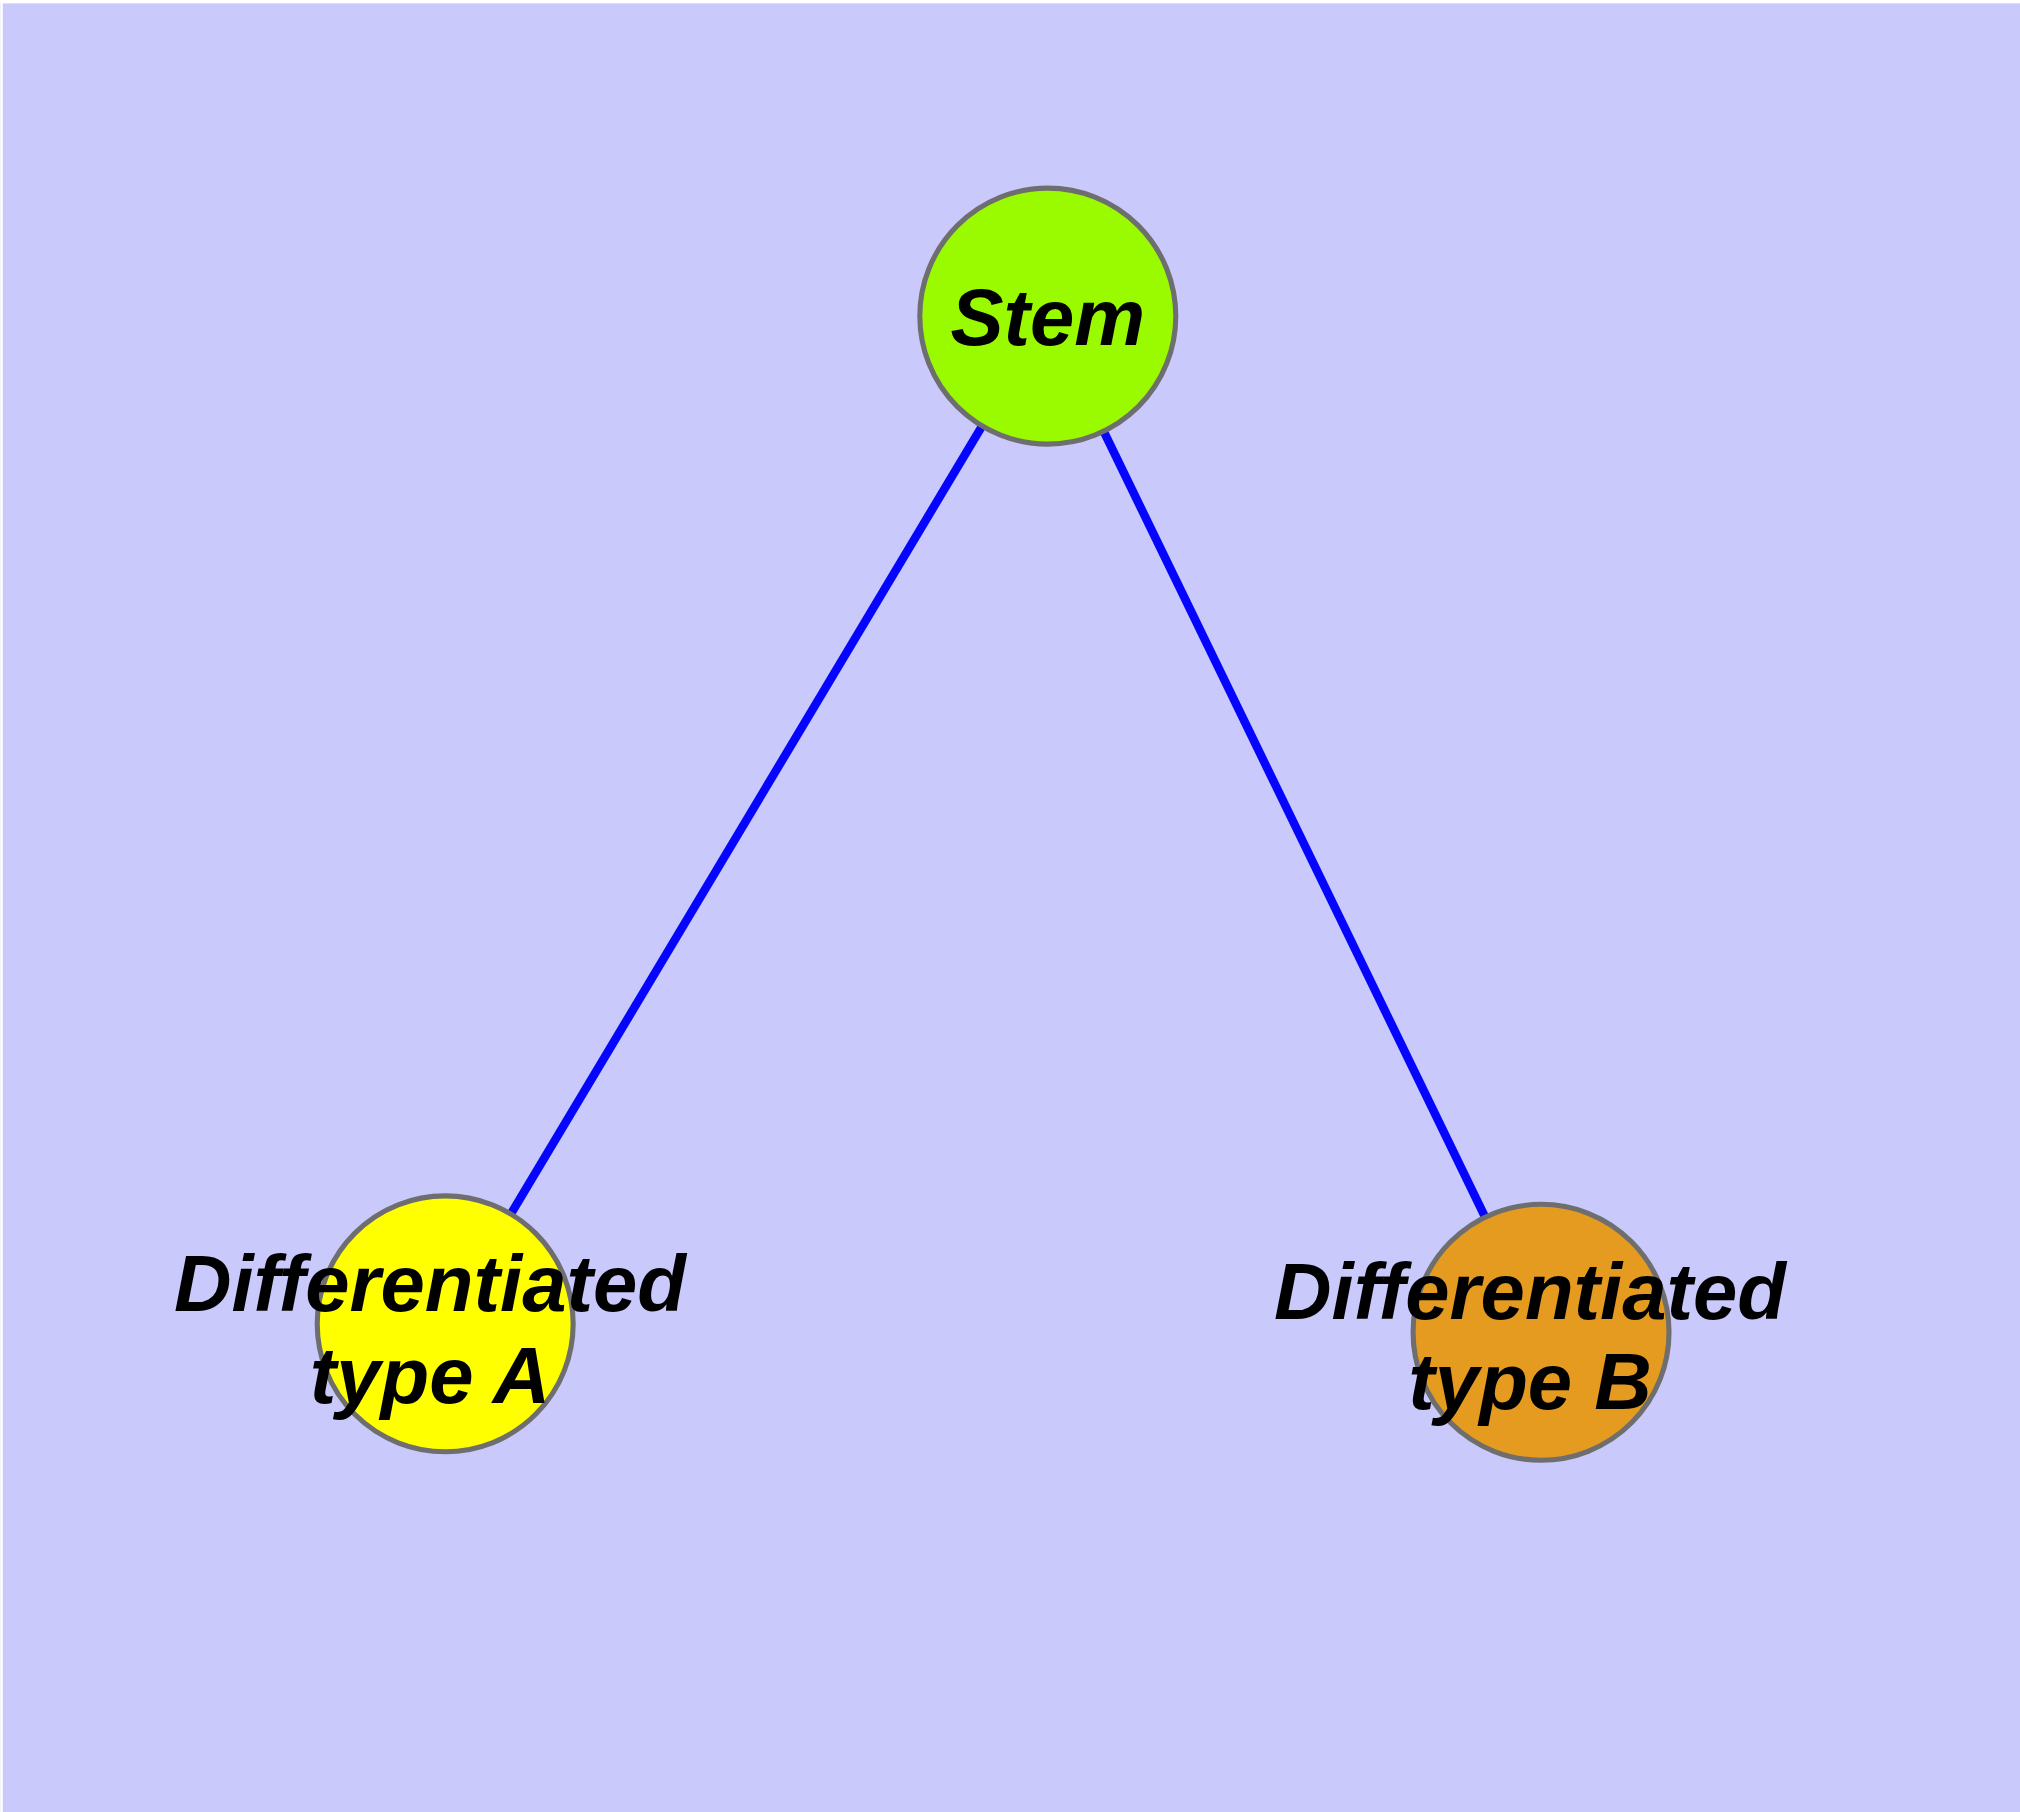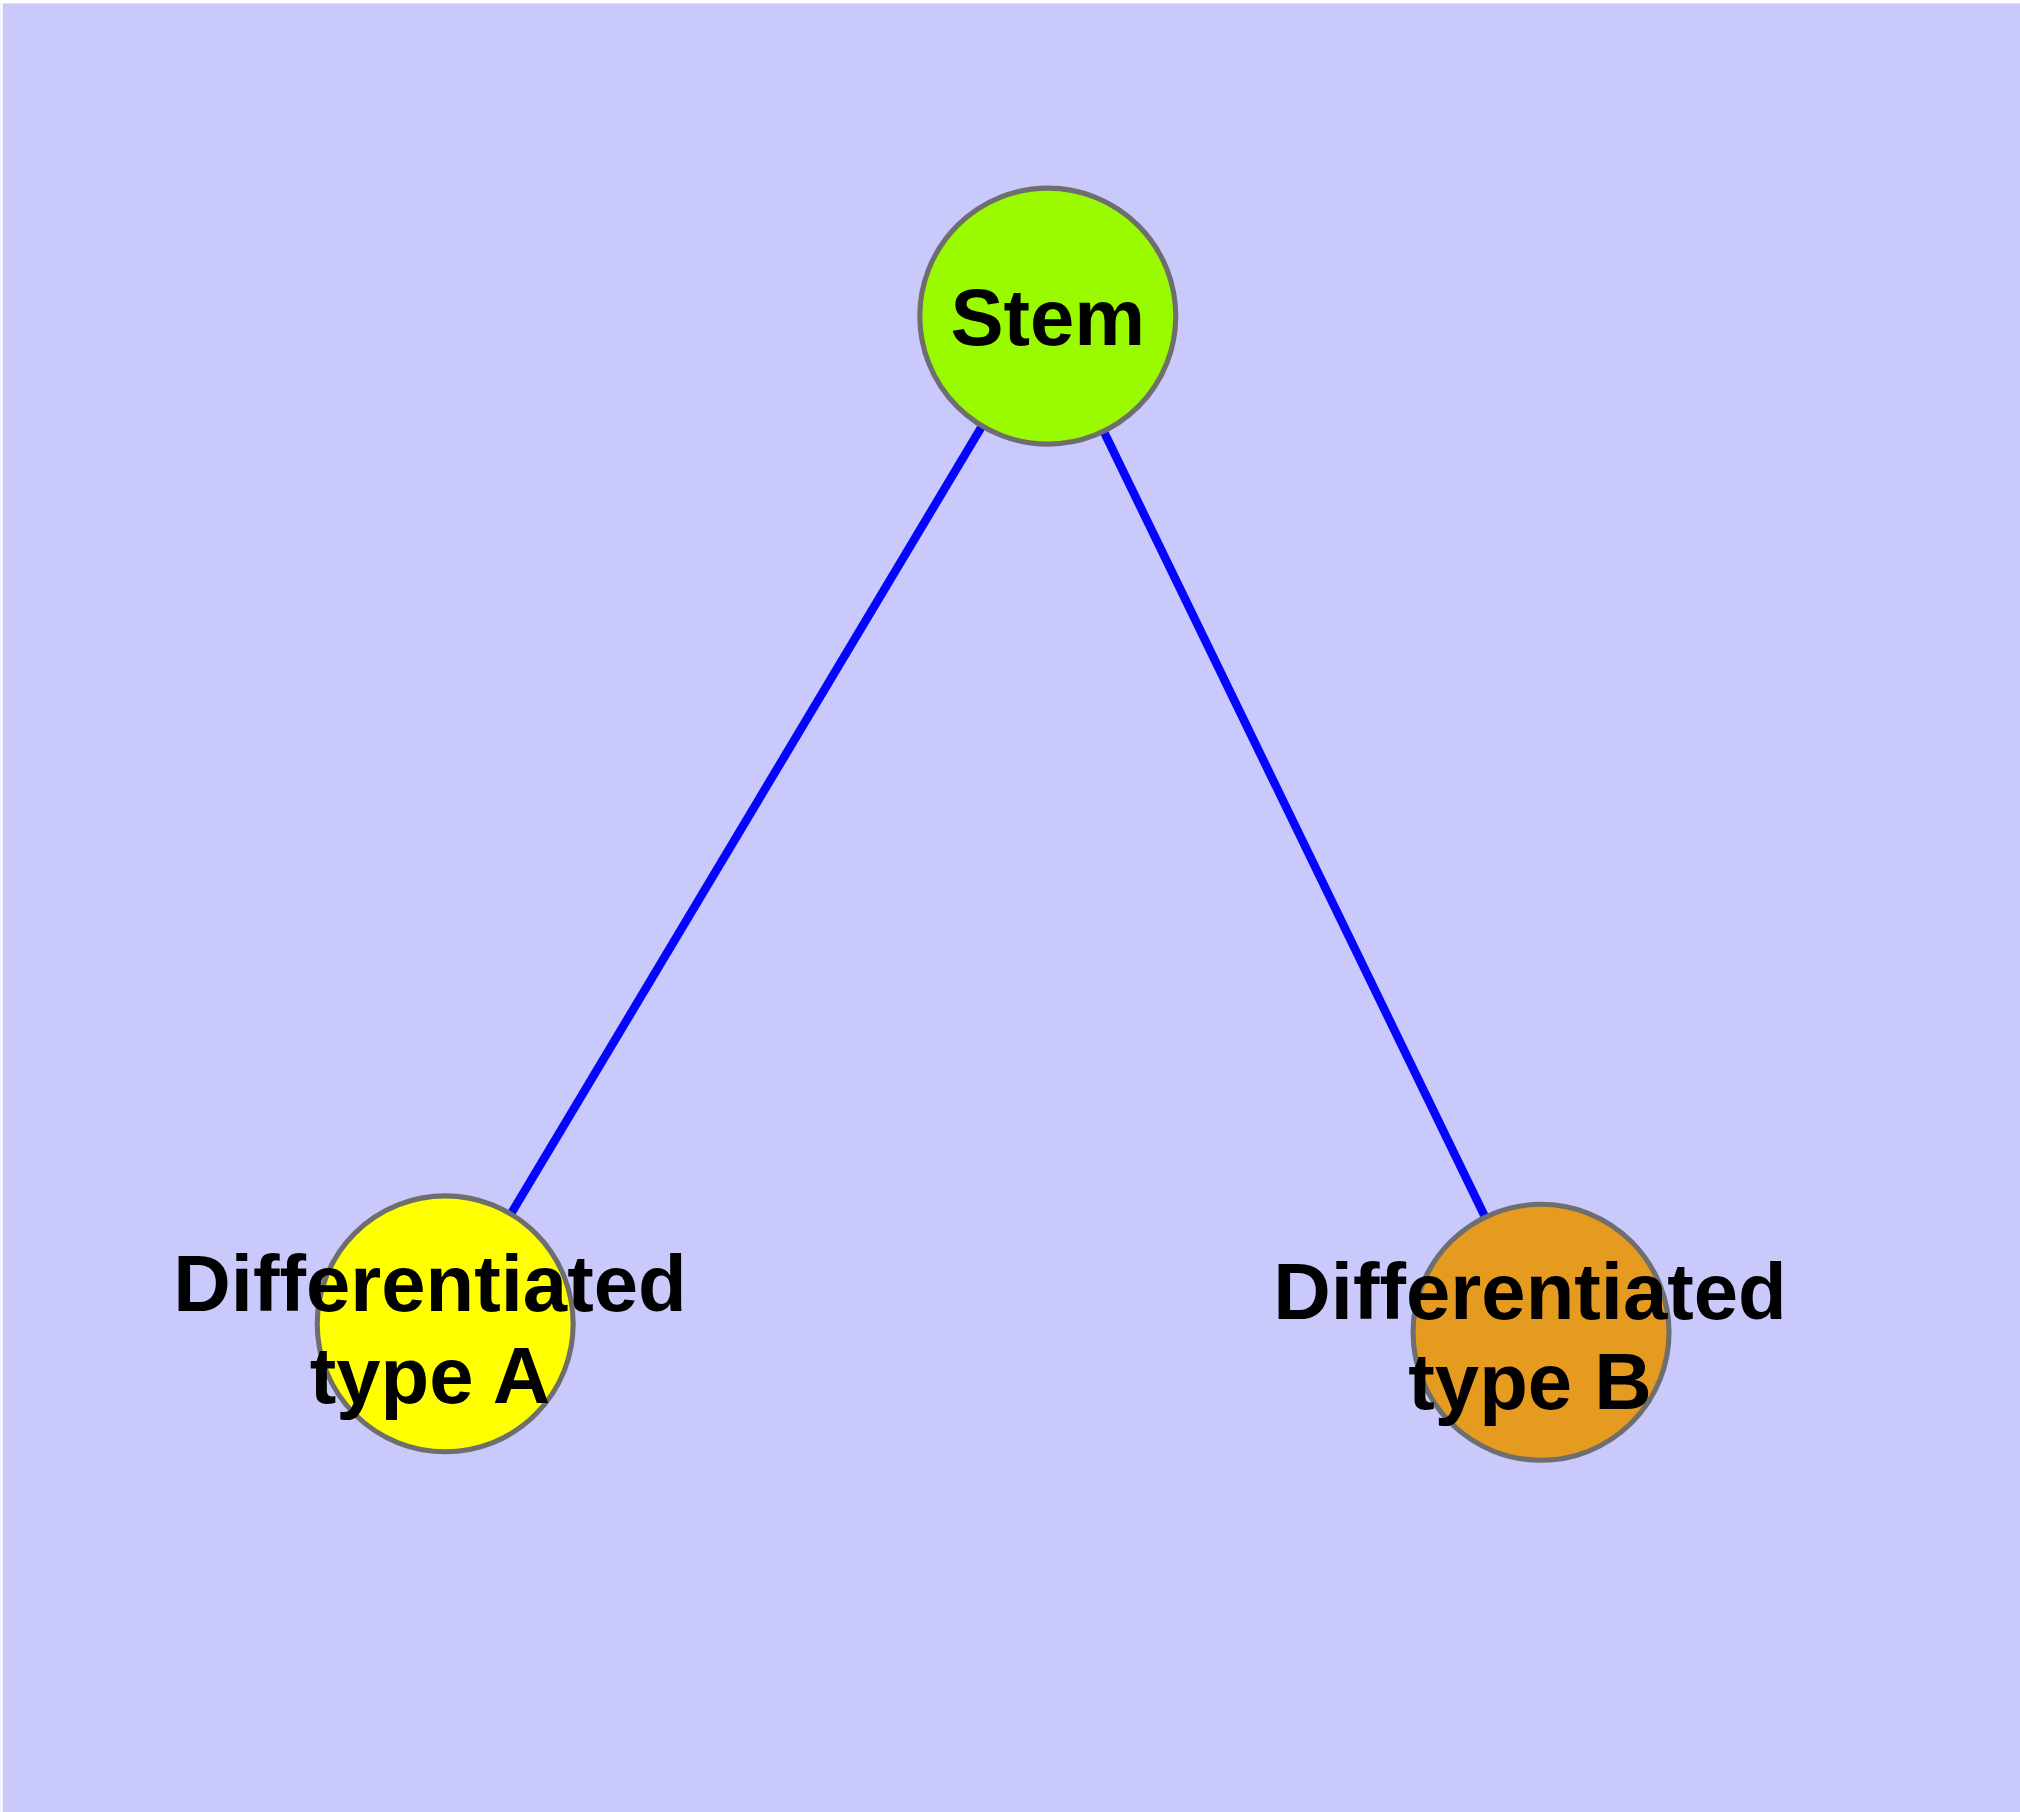--- a/index.html
+++ b/index.html
@@ -8,20 +8,21 @@
     width: 2021px;
     height: 1812px;
     background: #c9c9fb;
     font-family: "Liberation Sans", sans-serif;
     overflow: hidden;
   }
   .canvas {
     position: relative;
     width: 2021px;
     height: 1812px;
+    font-style: italic;
   }
   .canvas svg {
     position: absolute;
     top: 0;
     left: 0;
     display: block;
   }
   text.node-label {
     font-family: "Liberation Sans", "DejaVu Sans", sans-serif;
     font-weight: bold;

